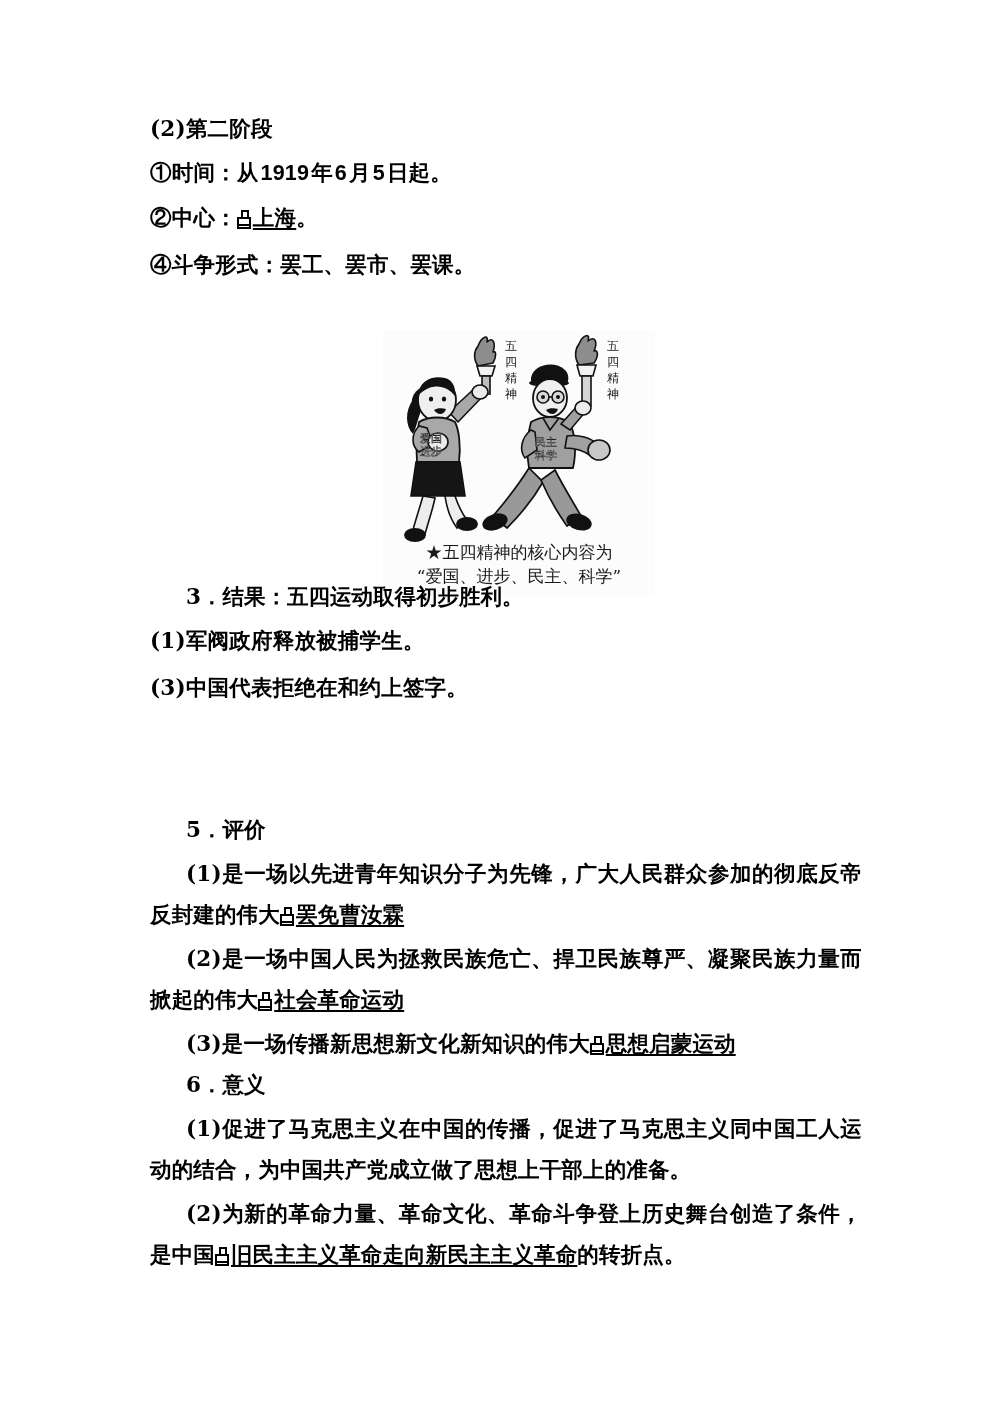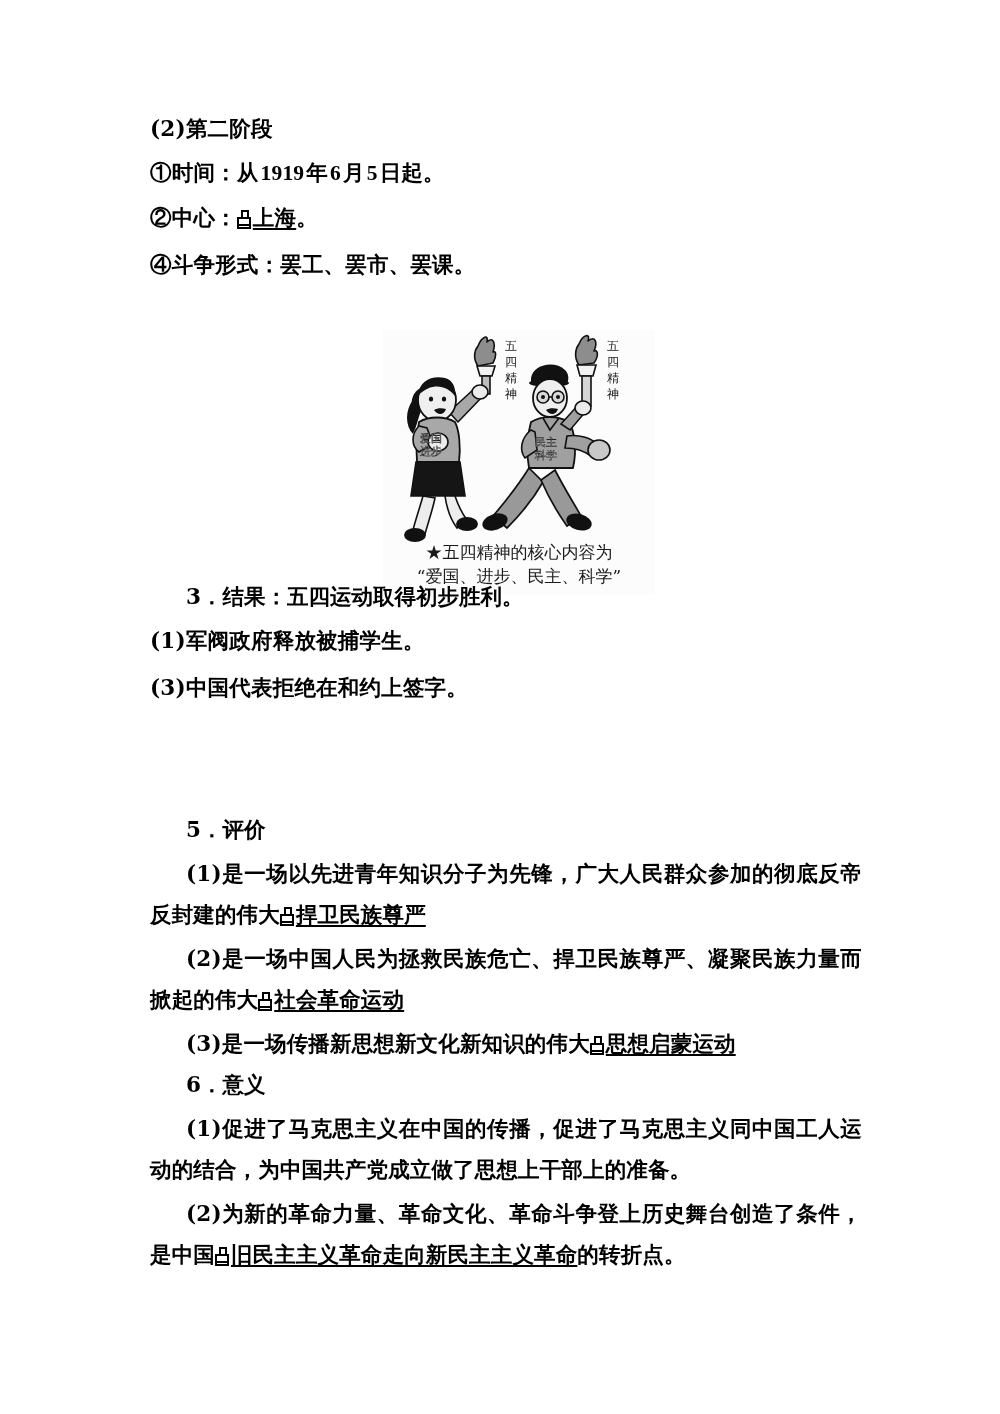--- a/index.html
+++ b/index.html
@@ -57,21 +57,21 @@
     line-height: 41px;
     font-weight: 700;
   }
   .num-head .idx {
     font-family: "DejaVu Serif", "Liberation Serif", serif;
   }
   .gap-sm { height: 3px; }
 
   
   .lat {
-    font-family: Liberation Serif, serif;
+    font-family: Liberation Sans, sans-serif;
     font-weight: 700;
     padding: 0 2px;
   }
 
   
   .marker {
     display: inline-block;
     position: relative;
     width: 16px;
     height: 19px;
@@ -276,21 +276,21 @@
   </div>
 
 
   <div class="content" style="top:809px;">
     <div class="num-head indent">
       <span class="idx">5．</span><span>评价</span>
     </div>
     <div class="gap-sm"></div>
 
     <div class="para indent">
-      <span>(1)是一场以先进青年知识分子为先锋，广大人民群众参加的彻底反帝反封建的伟大</span><span class="marker"><span class="mk-top"></span><span class="mk-box"></span><span class="mk-bar"></span></span><span class="ul">捍卫民族尊严</span>
+      <span>(1)是一场以先进青年知识分子为先锋，广大人民群众参加的彻底反帝反封建的伟大</span><span class="marker"><span class="mk-top"></span><span class="mk-box"></span><span class="mk-bar"></span></span><span class="ul">罢免曹汝霖</span>
     </div>
     <div class="gap-sm"></div>
 
     <div class="para indent">
       <span>(2)是一场中国人民为拯救民族危亡、捍卫民族尊严、凝聚民族力量而掀起的伟大</span><span class="marker"><span class="mk-top"></span><span class="mk-box"></span><span class="mk-bar"></span></span><span class="ul">社会革命运动</span>
     </div>
     <div class="gap-sm"></div>
 
     <div class="para indent">
       <span>(3)是一场传播新思想新文化新知识的伟大</span><span class="marker"><span class="mk-top"></span><span class="mk-box"></span><span class="mk-bar"></span></span><span class="ul">思想启蒙运动</span>

